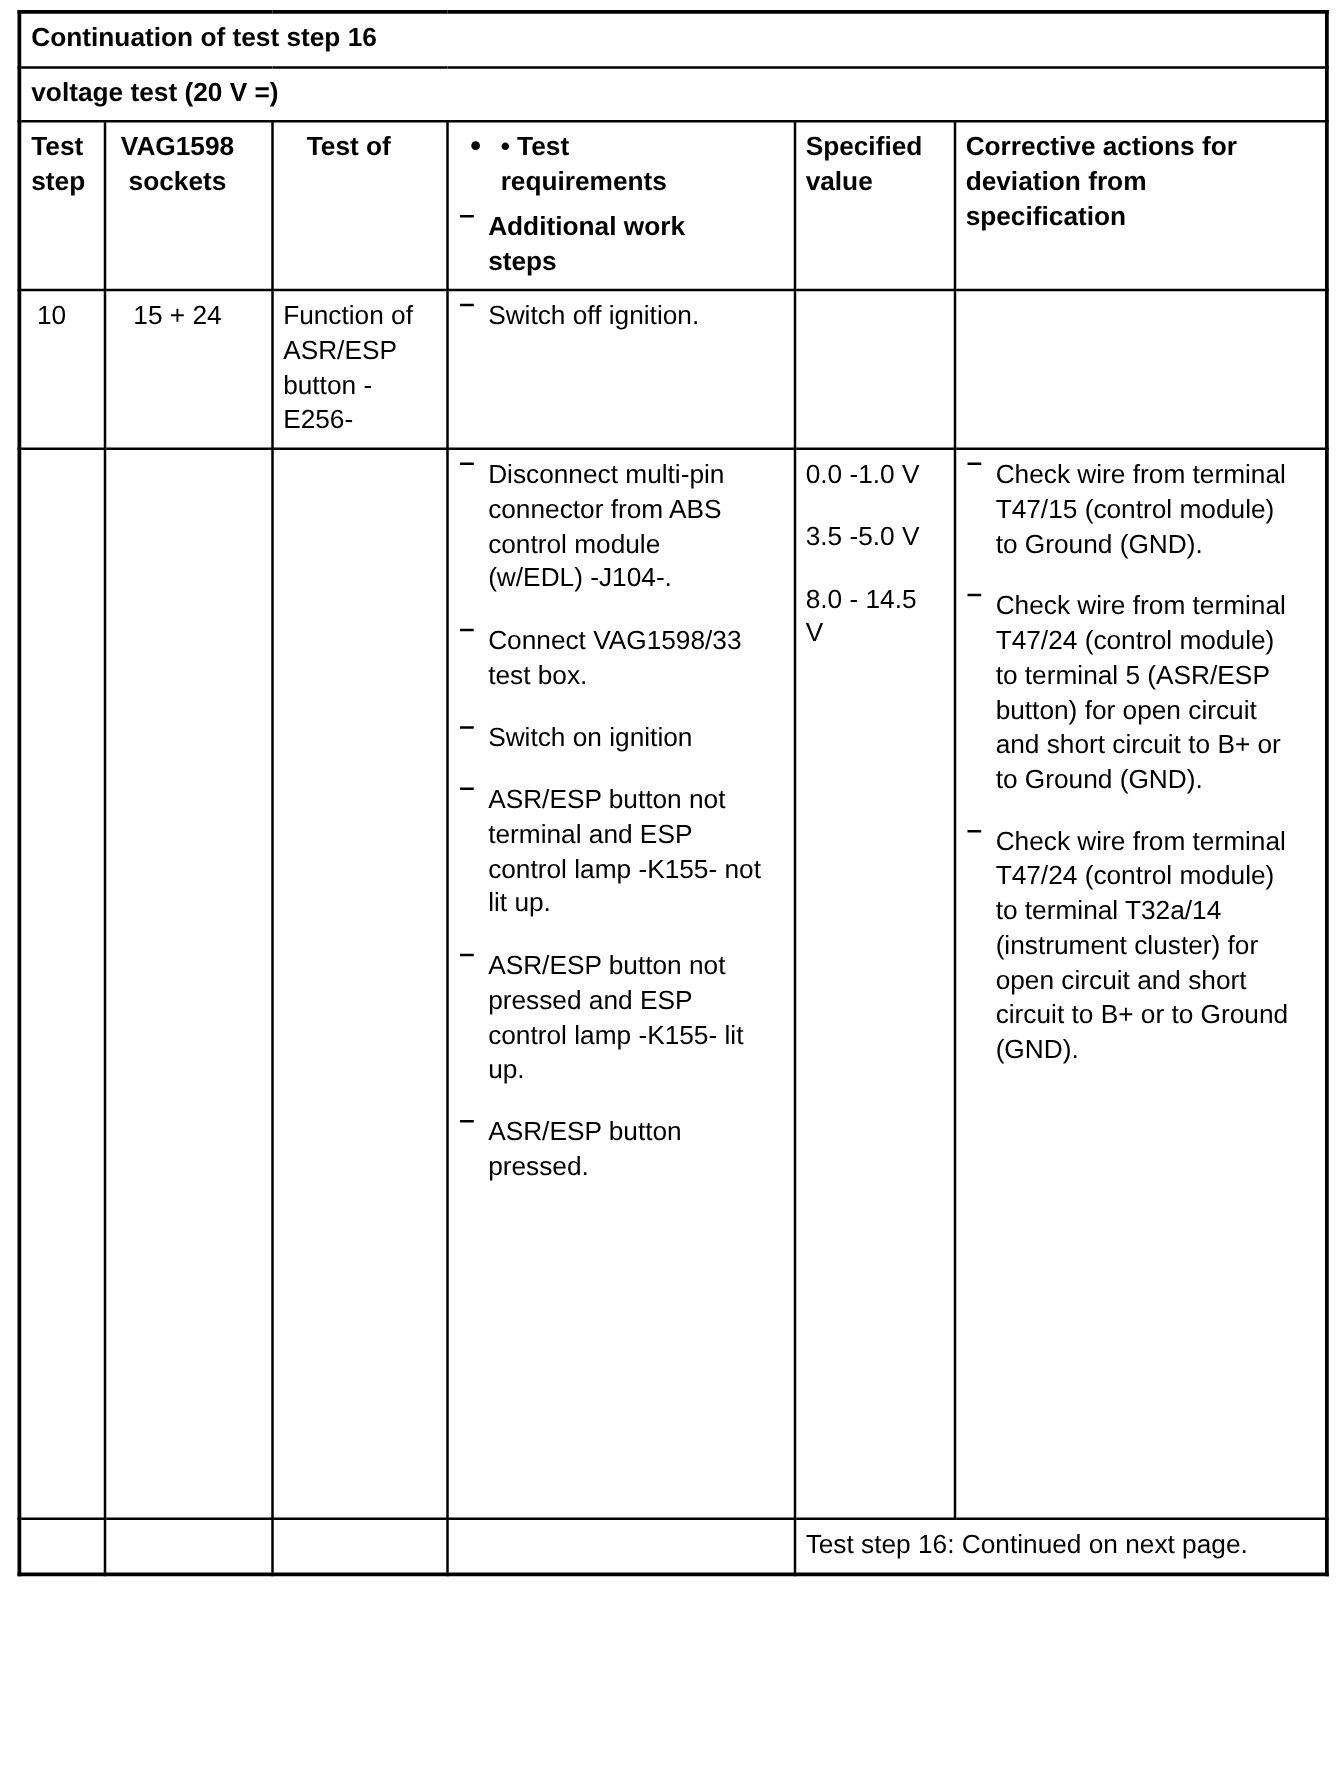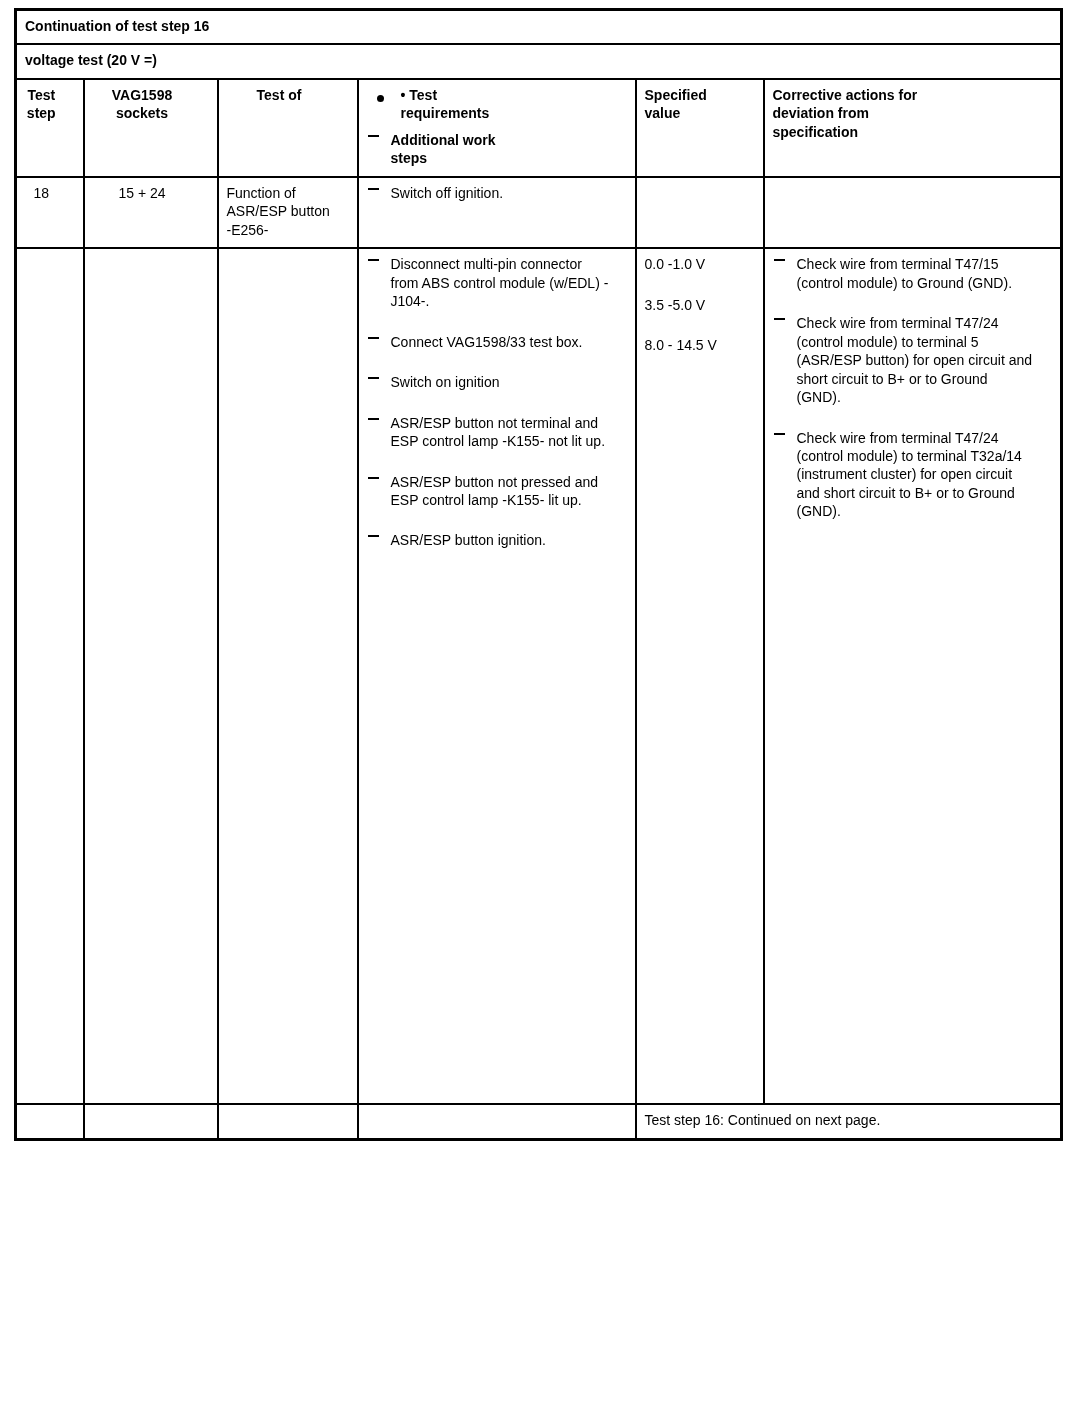--- a/index.html
+++ b/index.html
@@ -24,21 +24,21 @@
   table.doc-table {
     width: 1046px;
     border-collapse: collapse;
     table-layout: fixed;
     border: 3px solid #000;
   }
   table.doc-table td {
     border: 2px solid #000;
     vertical-align: top;
     padding: 6px 25px 8px 8px;
-    font-size: 14px;
+    font-size: 21px;
     line-height: 1.32;
   }
   .title-cell {
     font-weight: bold;
     font-size: 21px;
     padding: 9px 10px 9px 10px;
   }
   .subtitle-cell {
     font-weight: bold;
     font-size: 21px;
@@ -158,21 +158,21 @@
           <div>value</div>
         </td>
         <td class="head-cell">
           <div>Corrective actions for</div>
           <div>deviation from</div>
           <div>specification</div>
         </td>
       </tr>
 
       <tr class="row-step">
-        <td class="cell-center">18</td>
+        <td class="cell-center">10</td>
         <td class="cell-center">15 + 24</td>
         <td>Function of ASR/ESP button -E256-</td>
         <td>
           <div class="dash-line">
             <span class="dash"></span>
             <span>Switch off ignition.</span>
           </div>
         </td>
         <td></td>
         <td></td>
@@ -198,21 +198,21 @@
           <div class="dash-line">
             <span class="dash"></span>
             <span>ASR/ESP button not terminal and ESP control lamp -K155- not lit up.</span>
           </div>
           <div class="dash-line">
             <span class="dash"></span>
             <span>ASR/ESP button not pressed and ESP control lamp -K155- lit up.</span>
           </div>
           <div class="dash-line">
             <span class="dash"></span>
-            <span>ASR/ESP button ignition.</span>
+            <span>ASR/ESP button pressed.</span>
           </div>
         </td>
         <td>
           <div class="spec-line">0.0 -1.0 V</div>
           <div class="spec-line">3.5 -5.0 V</div>
           <div class="spec-line">8.0 - 14.5 V</div>
         </td>
         <td>
           <div class="dash-line">
             <span class="dash"></span>

